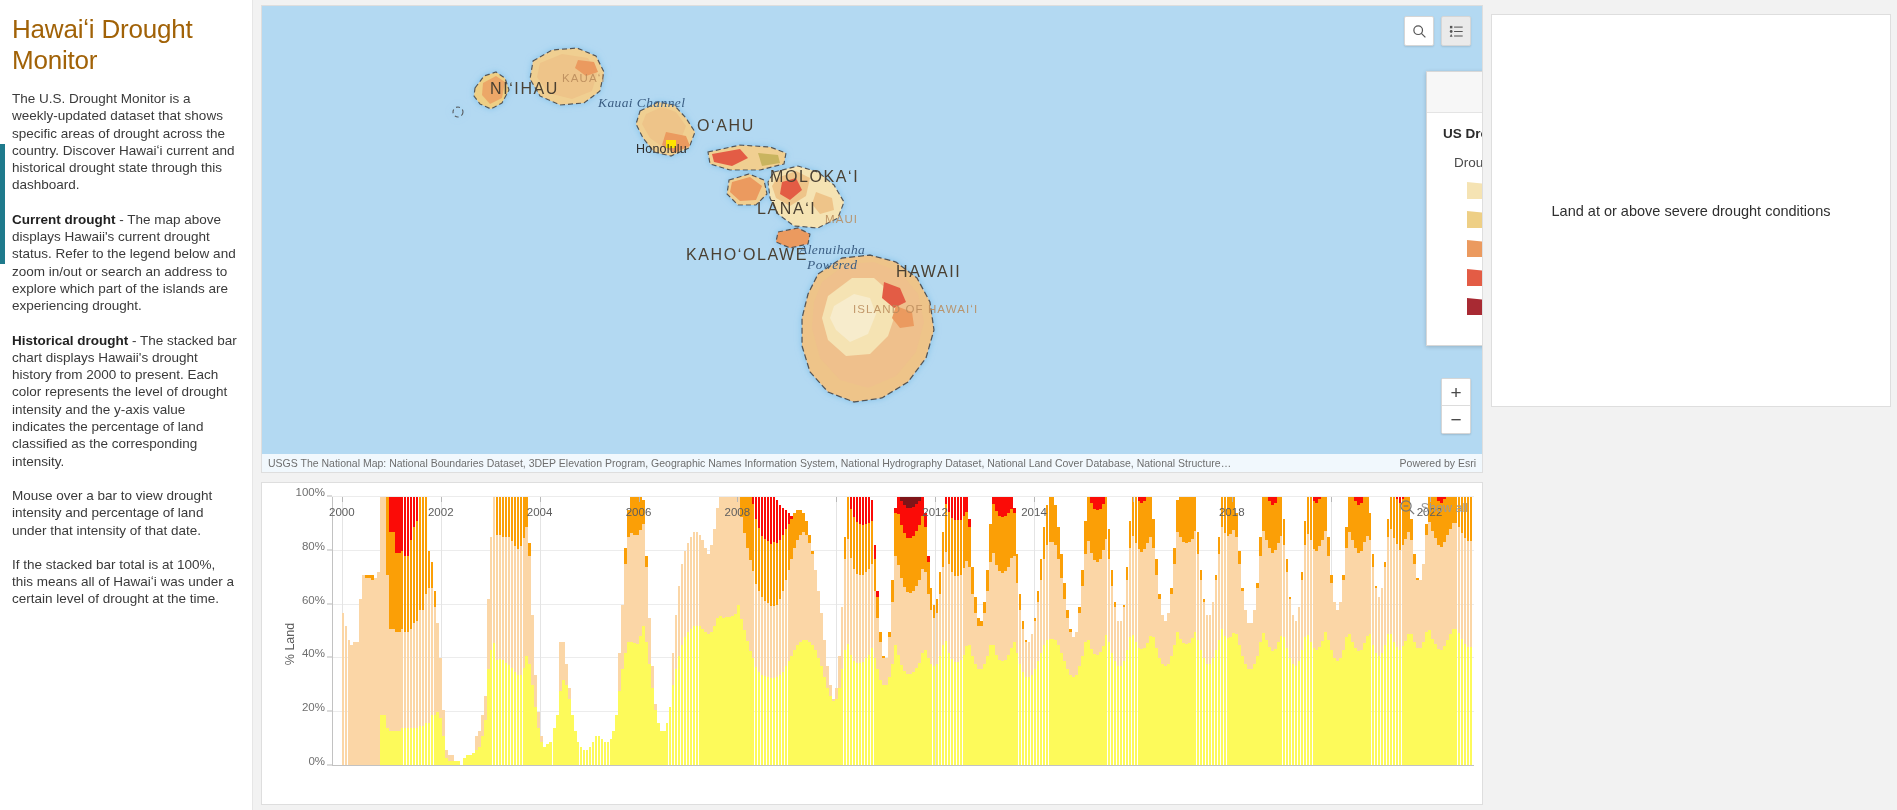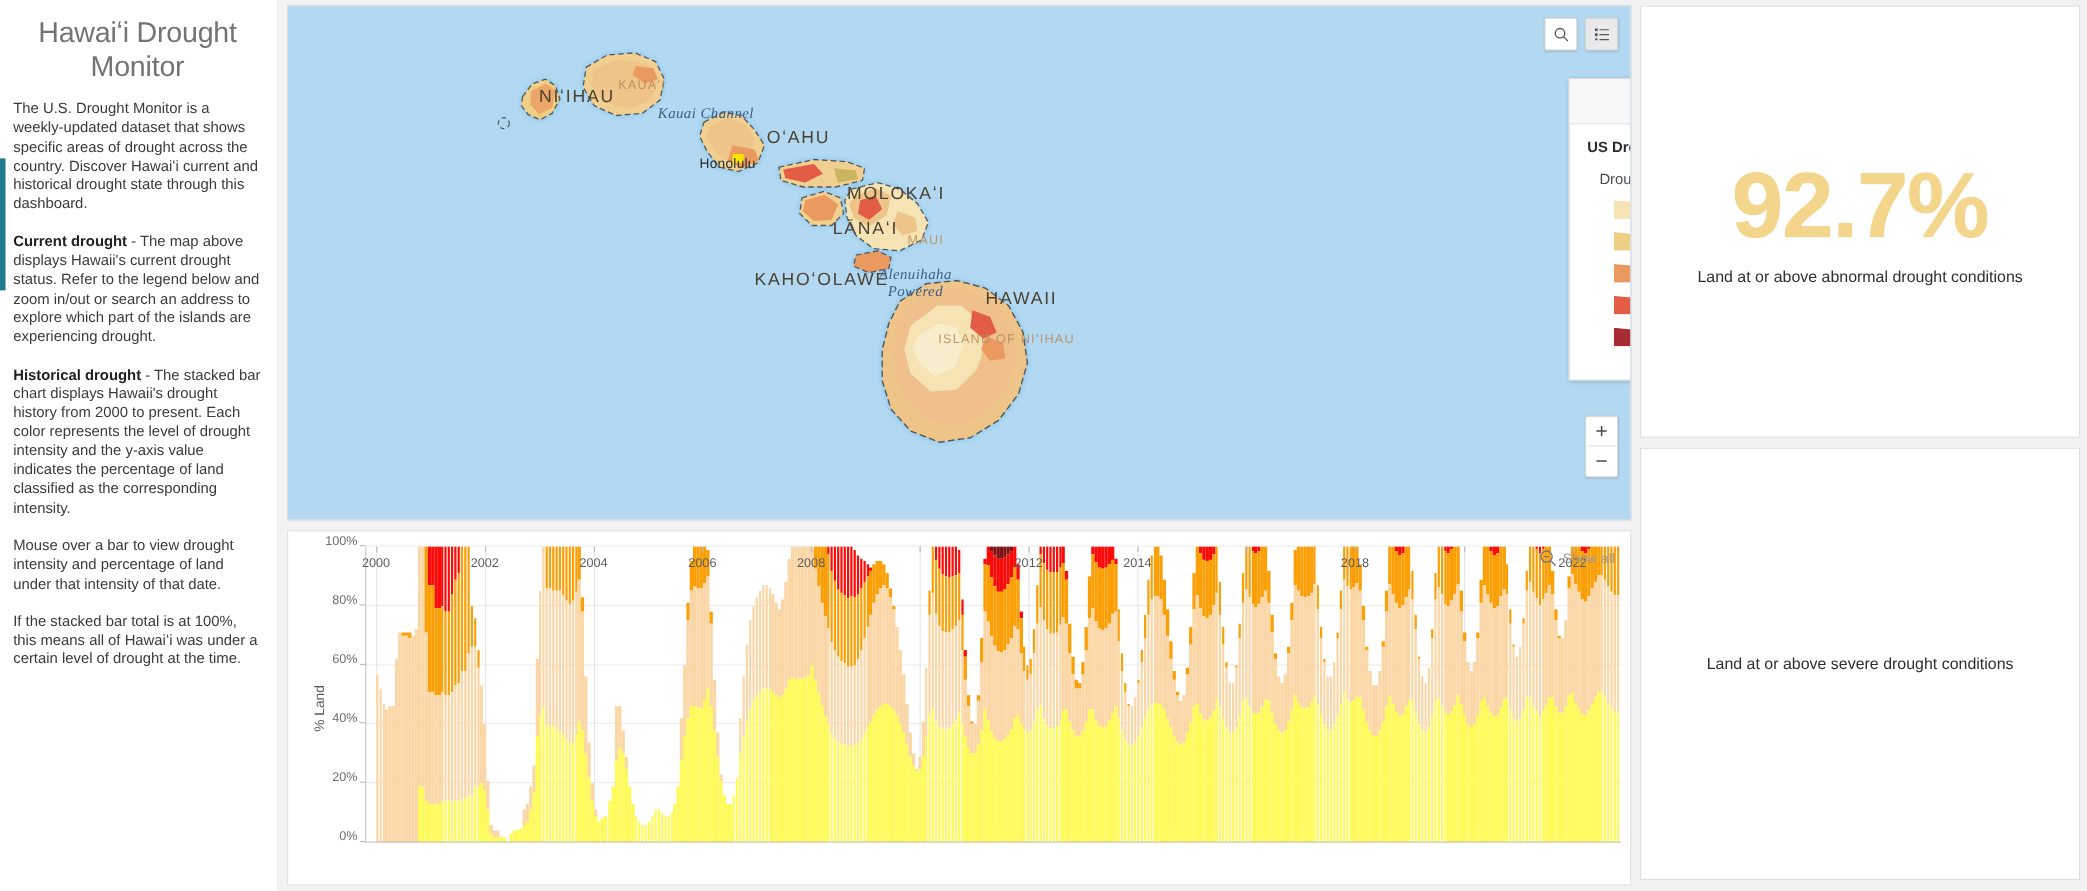--- a/index.html
+++ b/index.html
@@ -24,25 +24,24 @@
     height: 810px;
     background: #ffffff;
     padding: 10px 14px 10px 12px;
     position: relative;
     overflow: hidden;
     border-right: 1px solid #e6e6e6;
   }
   #sidebar-title {
     font-size: 26px;
     line-height: 31px;
-    color: #737373;
+    color: #a16207;
     font-weight: 400;
     margin: 4px 0 14px 0;
     letter-spacing: -0.2px;
-    text-align: center;
   }
   .side-para {
     font-size: 13.5px;
     line-height: 17.3px;
     color: #3a3a3a;
     margin: 0 0 17px 0;
   }
   .side-para b { font-weight: 700; color: #222; }
   #accent-bar {
     position: absolute;
@@ -393,21 +392,21 @@
         <div class="map-label channel" style="left: 336px; top: 89px;">Kauai Channel</div>
         <div class="map-label big" style="left: 435px; top: 111px;">OʻAHU</div>
         <div class="map-label city" style="left: 374px; top: 136px;">Honolulu</div>
         <div class="map-label big" style="left: 508px; top: 162px;">MOLOKAʻI</div>
         <div class="map-label big" style="left: 495px; top: 194px;">LĀNAʻI</div>
         <div class="map-label faded" style="left: 563px; top: 207px;">MAUI</div>
         <div class="map-label big" style="left: 424px; top: 240px;">KAHOʻOLAWE</div>
         <div class="map-label channel" style="left: 537px; top: 236px;">Alenuihaha</div>
         <div class="map-label channel" style="left: 545px; top: 251px;">Powered</div>
         <div class="map-label big" style="left: 634px; top: 257px;">HAWAII</div>
-        <div class="map-label faded" style="left: 591px; top: 297px;">ISLAND OF NIʻIHAU</div>
+        <div class="map-label faded" style="left: 591px; top: 297px;">ISLAND OF HAWAIʻI</div>
       </div>
 
     <div id="map-tools">
       <div class="map-tool-btn">
         <svg width="15" height="15" viewBox="0 0 16 16">
           <circle cx="6.6" cy="6.6" r="4.6" fill="none" stroke="#555" stroke-width="1.3"></circle>
           <line x1="10" y1="10" x2="14.3" y2="14.3" stroke="#555" stroke-width="1.3"></line>
         </svg>
       </div>
       <div class="map-tool-btn active">
@@ -448,20 +447,24 @@
             <div class="legend-row">
               <span class="legend-swatch" style="background: rgb(227, 92, 69);"></span>
             </div>
             <div class="legend-row">
               <span class="legend-swatch" style="background: rgb(168, 42, 51);"></span>
             </div>
           </div>
       </div>
     </div>
 
+    <div id="map-attr">
+      <span id="attr-text">USGS The National Map: National Boundaries Dataset, 3DEP Elevation Program, Geographic Names Information System, National Hydrography Dataset, National Land Cover Database, National Structure…</span>
+      <span id="attr-esri">Powered by Esri</span>
+    </div>
   </div>
 
   <div id="chart-panel">
     <div id="chart-showall">
       <svg width="17" height="17" viewBox="0 0 18 18">
         <circle cx="7.4" cy="7.4" r="5.4" fill="none" stroke="#777" stroke-width="1.3"></circle>
         <line x1="4.9" y1="7.4" x2="9.9" y2="7.4" stroke="#777" stroke-width="1.3"></line>
         <line x1="11.4" y1="11.4" x2="16" y2="16" stroke="#777" stroke-width="1.3"></line>
       </svg>
       <span id="chart-showall-label">Show all</span>
@@ -2344,26 +2347,20 @@
           <div class="xtick-mark" style="left: 899.758px; bottom: -5px;"></div>
           <div class="xtick-label" style="left: 899.758px; bottom: -26px;">2018</div>
           <div class="xtick-mark" style="left: 998.632px; bottom: -5px;"></div>
           <div class="xtick-mark" style="left: 1097.51px; bottom: -5px;"></div>
           <div class="xtick-label" style="left: 1097.51px; bottom: -26px;">2022</div>
         </div>
     </div>
   </div>
 
   <div id="right-col">
-    <div class="stat-card" id="stat-card-1">
-      <div class="stat-inner">
-        <div class="stat-value v1" style="color: rgb(243, 213, 140);">92.7%</div>
-        <div class="stat-label">Land at or above abnormal drought conditions</div>
-      </div>
-    </div>
     <div class="stat-card" id="stat-card-2">
       <div class="stat-inner">
         <div class="stat-label">Land at or above severe drought conditions</div>
       </div>
     </div>
   </div>
 
 </div>
 
 </body></html>

